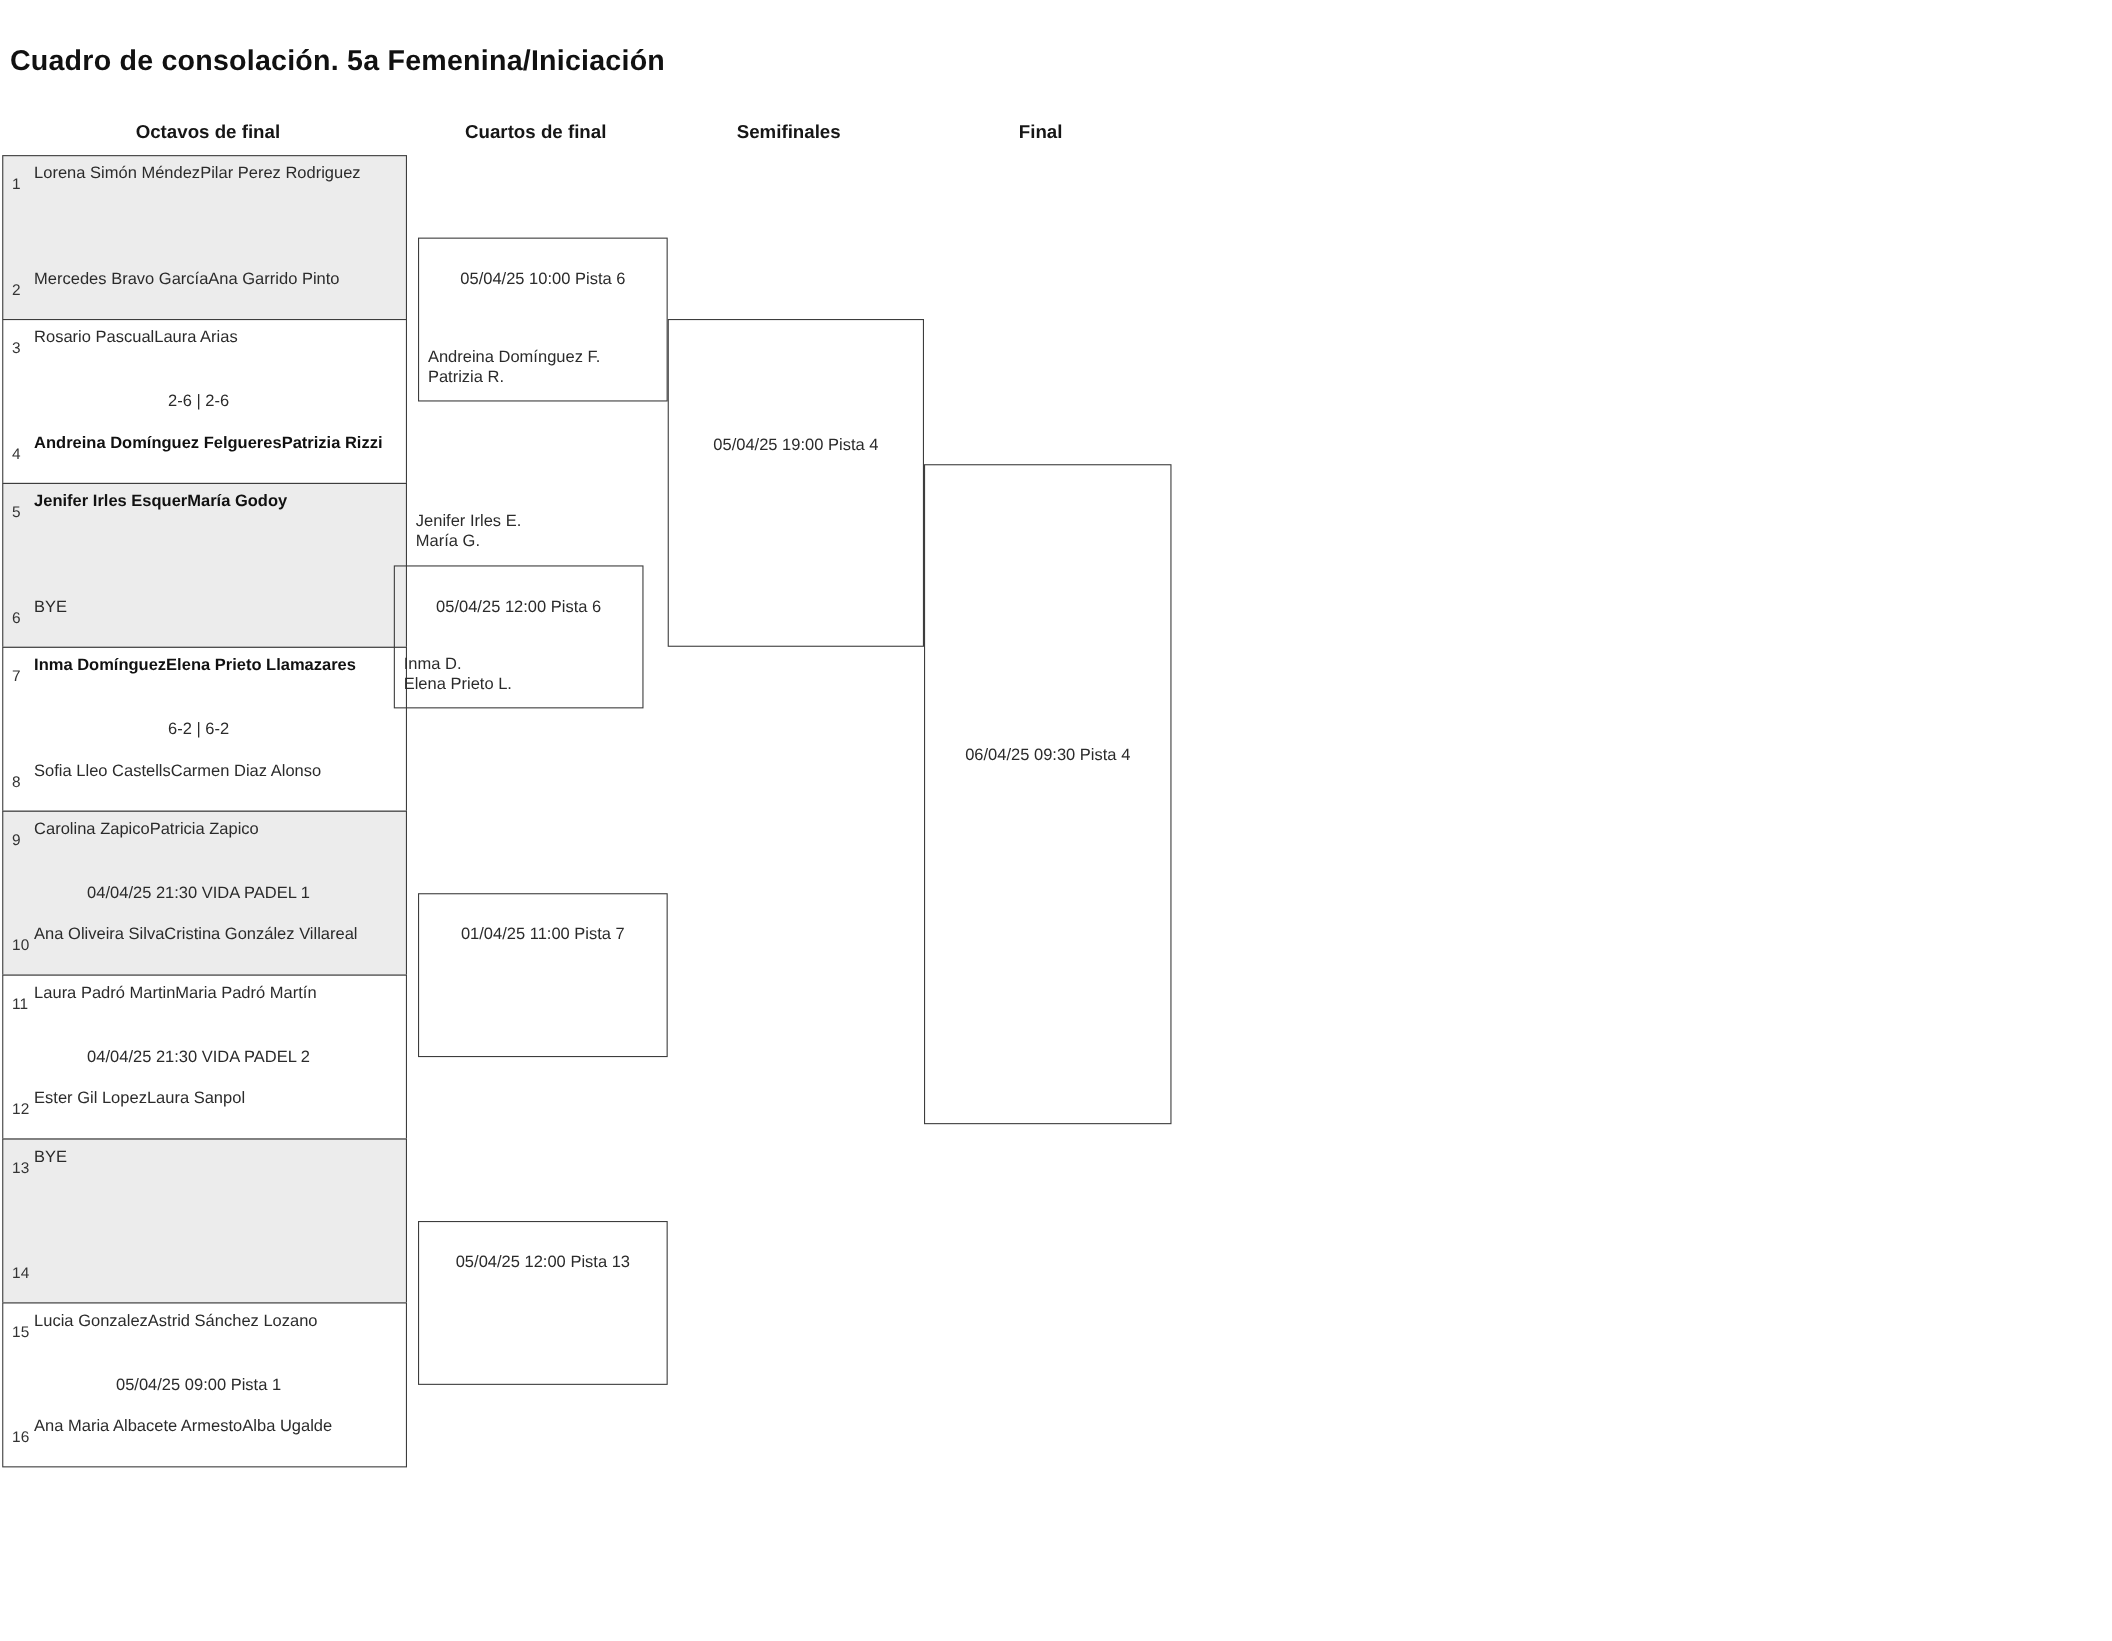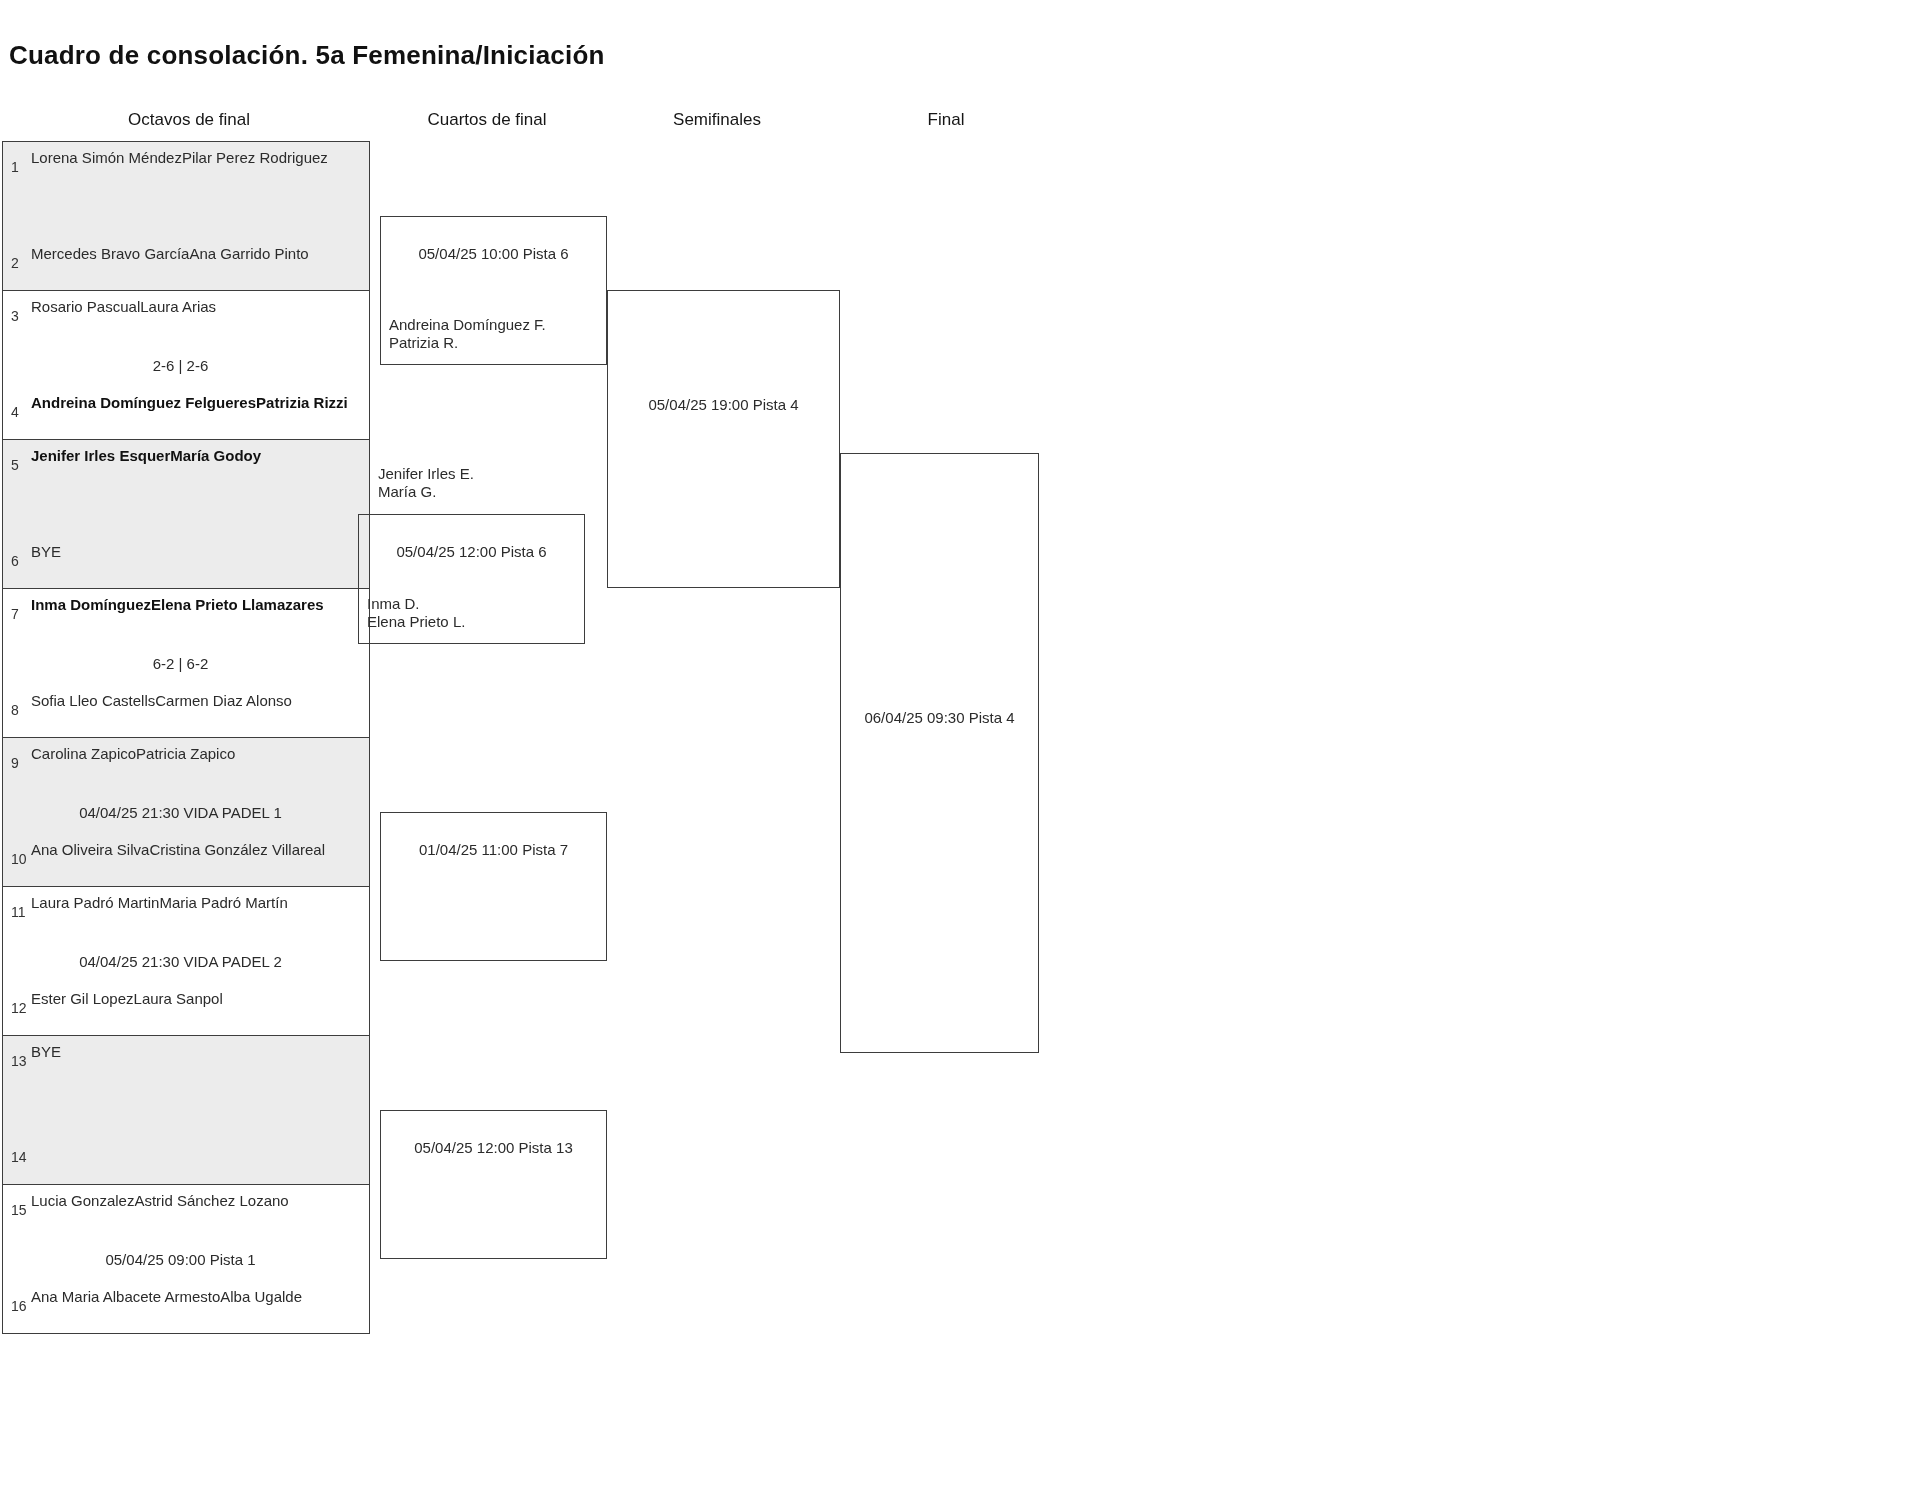--- a/index.html
+++ b/index.html
@@ -4,21 +4,21 @@
 <style>
   html,body{margin:0;padding:0;background:#ffffff;}
   body{width:1920px;height:1492px;position:relative;overflow:hidden;
        font-family:"Liberation Sans",sans-serif;color:#2b2b2b;}
   #bracket{position:absolute;inset:0;}
   .title-line{position:absolute;left:9px;margin:0;font-size:26px;line-height:33px;
       font-weight:700;color:#111;letter-spacing:0.2px;white-space:nowrap;}
   #title1{top:6px;}
   #title2{top:39px;}
   .col-header{position:absolute;top:110px;width:260px;margin-left:-130px;text-align:center;
-      font-size:17px;font-weight:400;color:#161616;}
+      font-size:17px;font-weight:700;color:#161616;}
   .oct-box{position:absolute;left:2px;width:368px;height:150px;
       border:1px solid #3d3d3d;background:#ffffff;box-sizing:border-box;}
   .oct-box.shaded{background:#ececec;}
   .team{position:absolute;left:0;right:0;display:flex;align-items:center;}
   .team.top{top:7px;}
   .team.bottom{bottom:9px;}
   .seed{width:17px;padding-left:8px;font-size:14px;color:#333;flex:0 0 auto;}
   .names{margin-left:3px;min-height:36px;display:flex;flex-direction:row;
       justify-content:center;font-size:15px;line-height:18px;color:#2b2b2b;}
   .names.bold{font-weight:700;color:#111;}
@@ -38,21 +38,21 @@
   <h1 class="title-line" id="title2">Cuadro de consolación. 5a Femenina/Iniciación</h1>
 
   <div class="col-header" style="left:189px">Octavos de final</div>
   <div class="col-header" style="left:487px">Cuartos de final</div>
   <div class="col-header" style="left:717px">Semifinales</div>
   <div class="col-header" style="left:946px">Final</div>
 
   <div class="match-box sf" style="left:597px;top:290px;width:233px;height:298px">
     <div class="sched">05/04/25 19:00 Pista 4</div>
   </div>
-  <div class="match-box final" style="left:830px;top:453px;width:199px;height:600px">
+  <div class="match-box final" style="left:830px;top:422px;width:225px;height:600px">
     <div class="sched">06/04/25 09:30 Pista 4</div>
   </div>
 <div class="oct-box shaded" style="top: 141px;">
       <div class="team top">
         <div class="seed">1</div>
         <div class="names">
           <div class="name-line">Lorena Simón Méndez</div>
           <div class="name-line">Pilar Perez Rodriguez</div>
         </div>
       </div>

